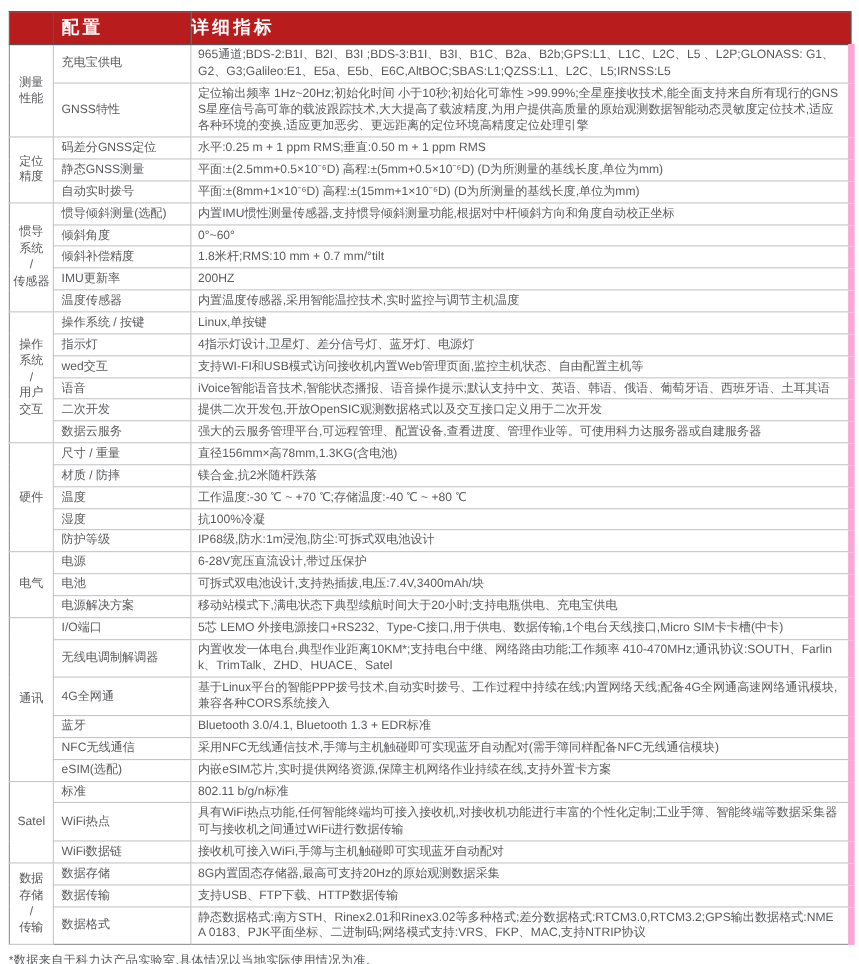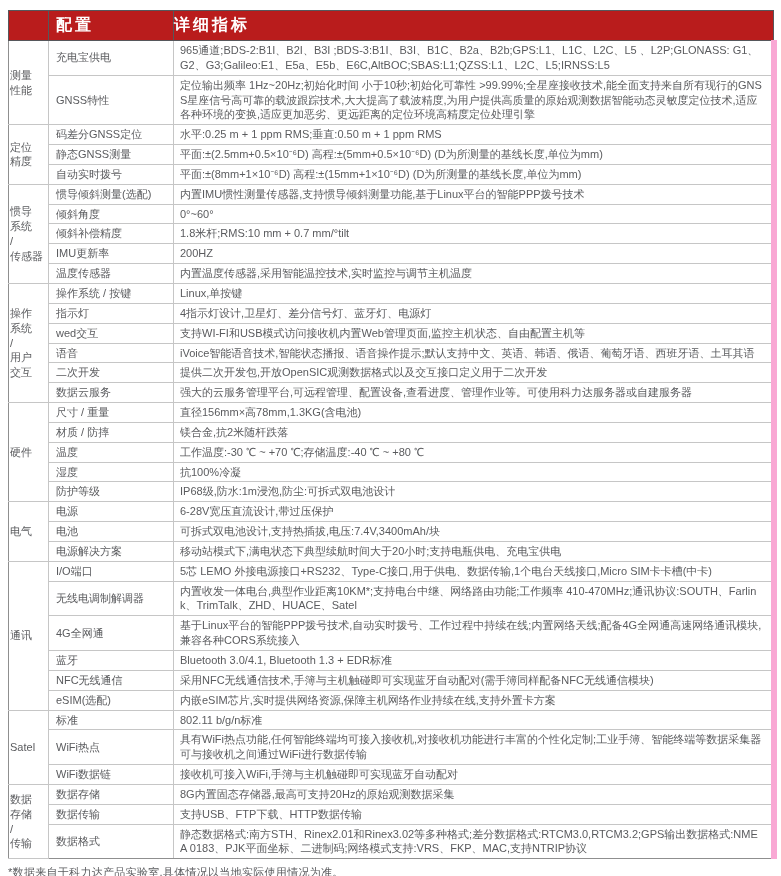--- a/index.html
+++ b/index.html
@@ -47,20 +47,21 @@
   
   tbody td {
     font-size: 11px;
     line-height: 1.35;
     border: 1px solid #c6c6c6;
     padding: 2px 6px;
     vertical-align: middle;
     word-break: break-all;
   }
   tbody td.group-cell {
+    text-align: center;
     white-space: pre-line;
     padding: 2px 1px;
     border-left: 1px solid #8f8f8f;
   }
   tbody td.name-cell {
     padding-left: 7px;
   }
   tbody td.value-cell {
     border-right: 6px solid #f9a8d4;
   }
@@ -119,21 +120,21 @@
         <tr>
           <td class="name-cell">自动实时拨号</td>
           <td class="value-cell">平面:±(8mm+1×10⁻⁶D)  高程:±(15mm+1×10⁻⁶D)  (D为所测量的基线长度,单位为mm)</td>
         </tr>
         <tr class="group-start">
           <td class="group-cell" rowspan="5">惯导
 系统
 /
 传感器</td>
           <td class="name-cell">惯导倾斜测量(选配)</td>
-          <td class="value-cell">内置IMU惯性测量传感器,支持惯导倾斜测量功能,基于Linux平台的智能PPP拨号技术</td>
+          <td class="value-cell">内置IMU惯性测量传感器,支持惯导倾斜测量功能,根据对中杆倾斜方向和角度自动校正坐标</td>
         </tr>
         <tr>
           <td class="name-cell">倾斜角度</td>
           <td class="value-cell">0°~60°</td>
         </tr>
         <tr>
           <td class="name-cell">倾斜补偿精度</td>
           <td class="value-cell">1.8米杆;RMS:10 mm + 0.7 mm/°tilt</td>
         </tr>
         <tr>

